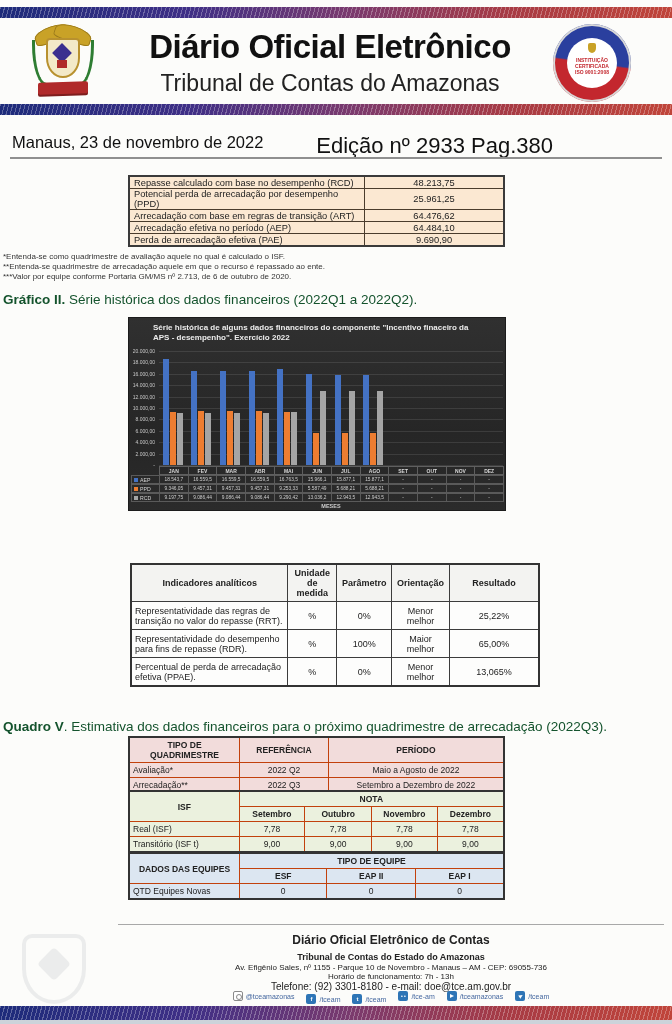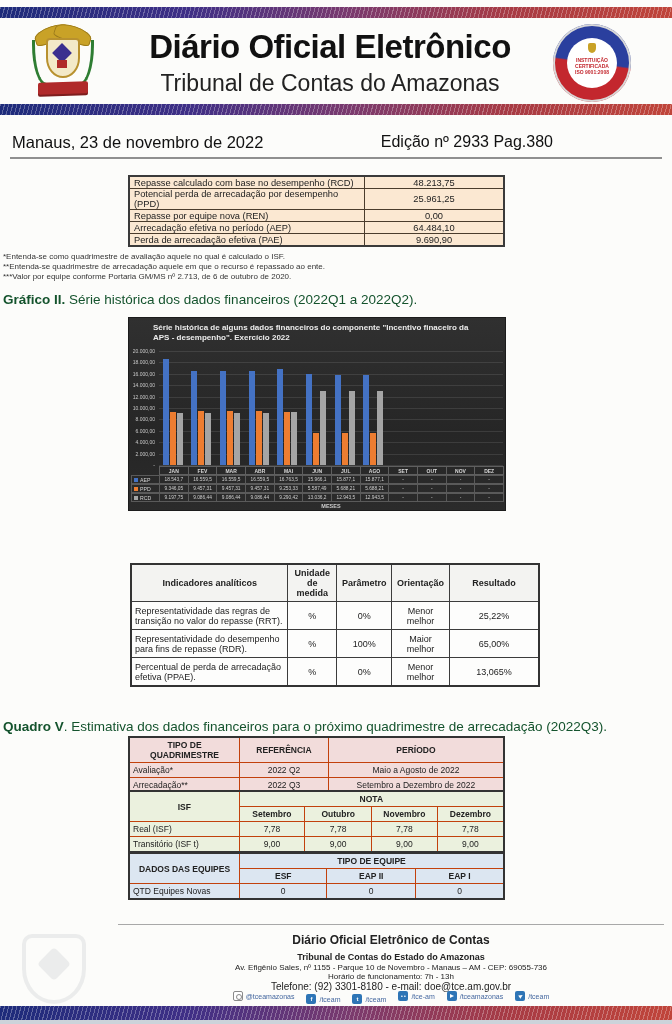--- a/index.html
+++ b/index.html
@@ -40,21 +40,21 @@
   #badge{position:absolute;left:553px;top:24px;width:78px;height:78px;border-radius:50%;
     background:linear-gradient(188deg,#2a3f9e 49%,#c3272e 51%);box-shadow:0 0 0 2px #d8d8d8 inset;}
   #badge-inner{position:absolute;left:14px;top:14px;width:50px;height:50px;border-radius:50%;
     background:#fff;text-align:center;}
   #badge-crest{display:inline-block;width:8px;height:10px;background:#c9a227;margin-top:5px;
     border-radius:2px 2px 50% 50%;}
   #badge-text{font-size:5px;line-height:6px;font-weight:bold;color:#c3272e;white-space:pre-line;}
 
   
   #date-left{position:absolute;left:12px;top:133px;font-size:16.5px;color:#111;}
-  #date-right{position:absolute;right:119px;top:133px;font-size:16px;color:#111;}
+  #date-right{position:absolute;right:119px;top:133px;font-size:22px;color:#111;}
   #header-divider{position:absolute;left:10px;top:157px;width:652px;border-top:2px solid #8f8f8f;}
 
   
   #finance-table{position:absolute;left:128px;top:175px;width:377px;border-collapse:collapse;
     border:2px solid #3a3a3a;font-size:9.3px;}
   #finance-table td{border:1px solid #4a3c2c;background:#fbe8d2;height:11px;padding:0 4px;color:#222;}
   #finance-table td.val{width:138px;text-align:center;padding:0;}
 
   
   .footnote{position:absolute;left:3px;font-size:8px;color:#333;}
@@ -160,22 +160,22 @@
     <tbody>
         <tr>
       <td>Repasse calculado com base no desempenho (RCD)</td>
       <td class="val">48.213,75</td>
         </tr>
     <tr>
       <td>Potencial perda de arrecadação por desempenho (PPD)</td>
       <td class="val">25.961,25</td>
         </tr>
     <tr>
-      <td>Repasse por equipe nova (REN)</td>
-      <td class="val">0,00</td>
+      <td>Arrecadação com base em regras de transição (ART)</td>
+      <td class="val">64.476,62</td>
         </tr>
     <tr>
       <td>Arrecadação efetiva no período (AEP)</td>
       <td class="val">64.484,10</td>
         </tr>
     <tr>
       <td>Perda de arrecadação efetiva (PAE)</td>
       <td class="val">9.690,90</td>
         </tr>
   </tbody>

